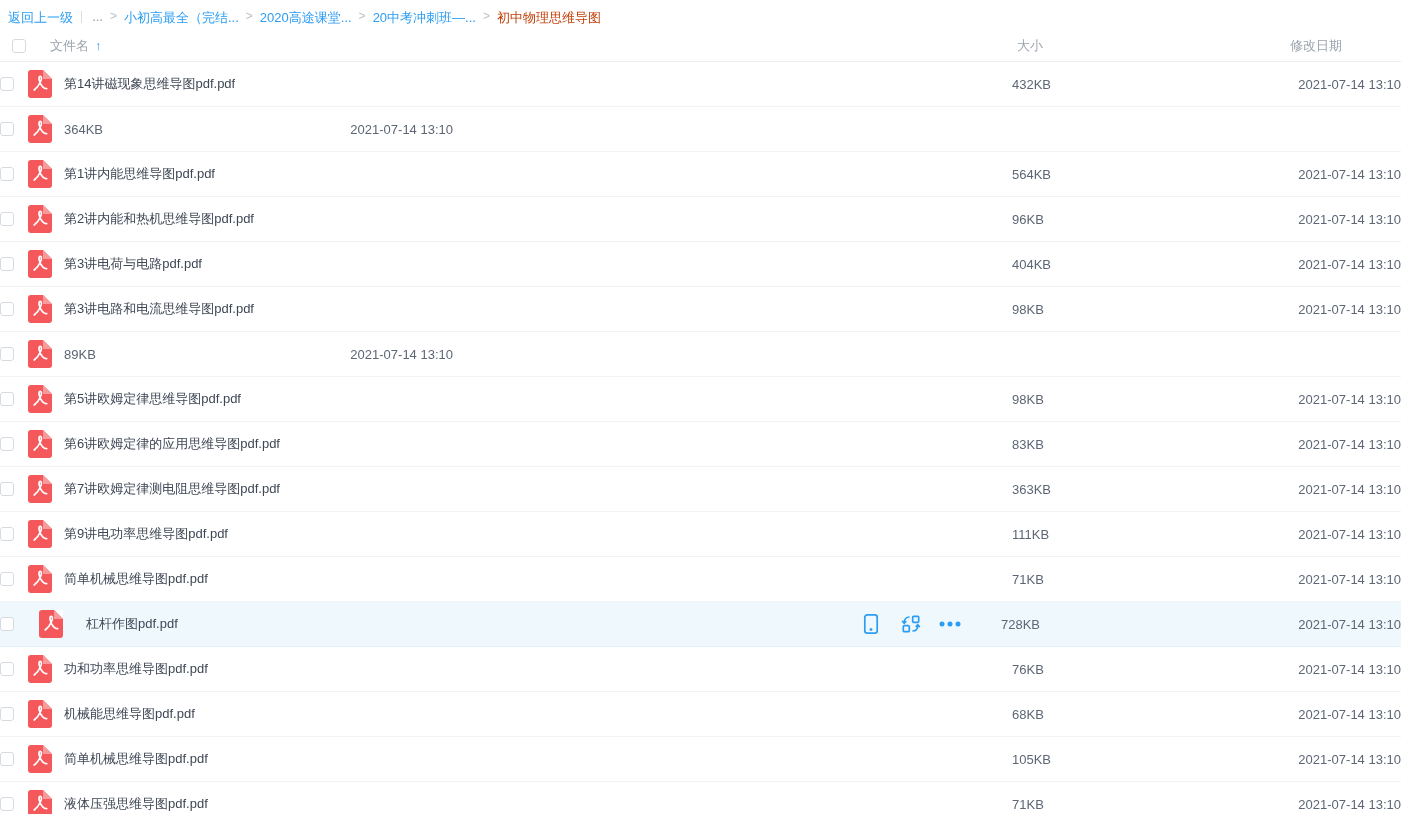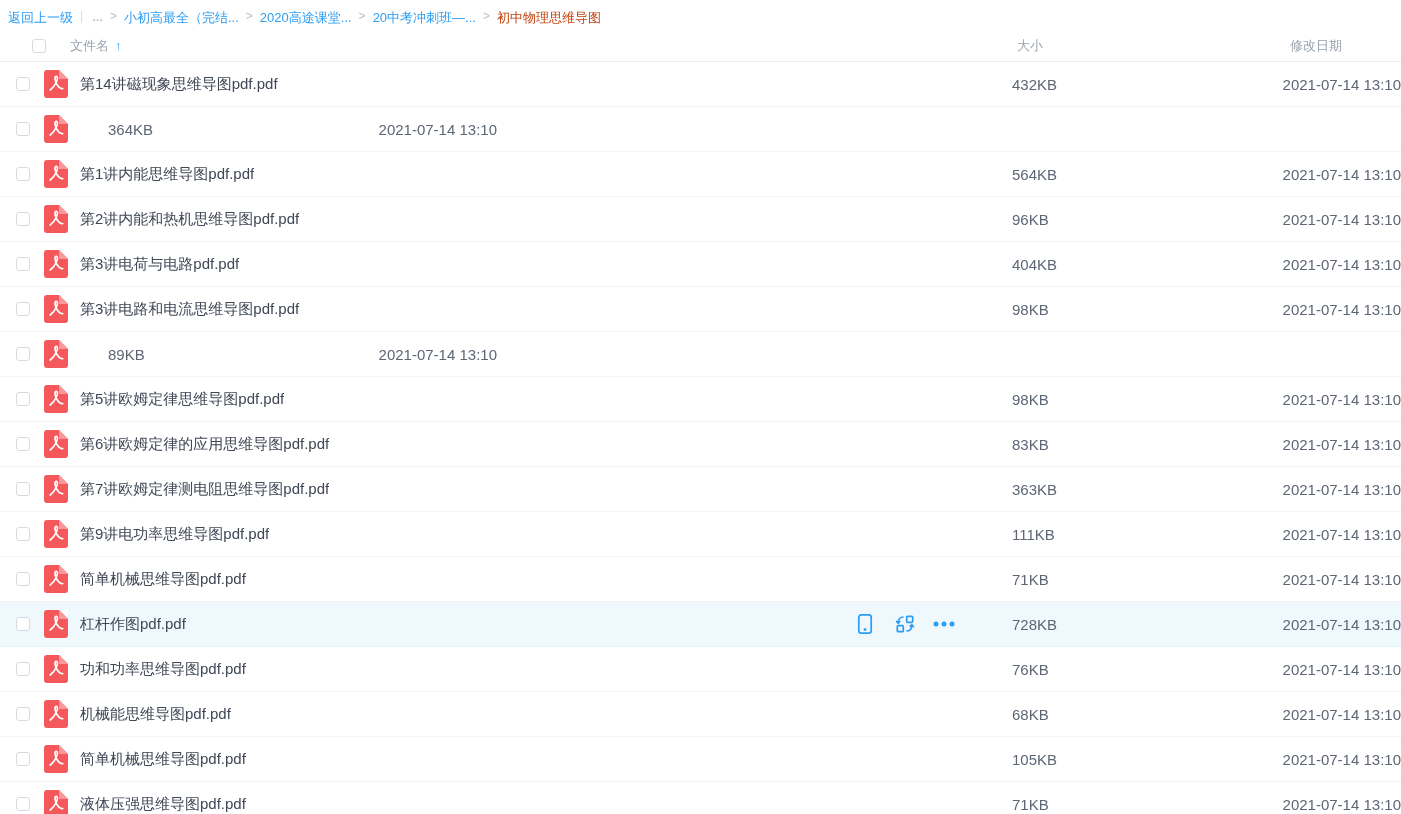--- a/index.html
+++ b/index.html
@@ -8,42 +8,42 @@
   
   .breadcrumb { height:30px; padding:9px 16px 0 8px; font-size:13px;
     display:flex; align-items:flex-start; white-space:nowrap; }
   .breadcrumb a { text-decoration:none; cursor:pointer; }
   .crumb-link { color:#2b9df3; }
   .crumb-bar { color:#d9dee5; margin:0 9px 0 7px; font-size:12px; }
   .crumb-ellipsis { color:#8f98a3; }
   .crumb-gt { color:#b7bfc9; margin:0 7px; font-size:12px; }
   .crumb-current { color:#c2410c; }
   
-  .thead { display:flex; align-items:center; height:32px; padding-left:32px;
+  .thead { display:flex; align-items:center; height:32px; padding-left:12px;
     border-bottom:1px solid #e9ecf0; font-size:13px; color:#9ba3ae; }
   .cell-check { width:28px; display:flex; align-items:center; flex:none; }
   .checkbox { width:14px; height:14px; border:1px solid #d6dbe1; border-radius:3px;
     background:#fff; display:inline-block; cursor:pointer; }
   .head-name { flex:1; display:flex; align-items:center; margin-left:10px; cursor:pointer; }
   .sort-arrow { color:#2b9df3; margin-left:6px; font-size:13px; font-weight:bold; }
   .head-size { width:266px; flex:none; padding-left:5px; cursor:pointer; }
   .head-date { width:123px; flex:none; padding-left:12px; cursor:pointer; }
   .rows { }
-  .row { display:flex; align-items:center; height:45px; padding-left:16px;
-    border-bottom:1px solid #f1f3f6; font-size:15px; }
-  .row.highlighted { background:#eff8fd; border-color:#e2f1fa; }
+  .row { display:flex; align-items:center; height:45px; padding-left:0;
+    border-bottom:1px solid #f1f3f6; font-size:13px; }
+  .row.highlighted { background:#eff8fd; border-color:#e2f1fa;gap:11px; }
   .cell-icon { width:36px; flex:none; display:flex; align-items:center; }
   .cell-name { flex:1; display:flex; align-items:center; min-width:0; }
   .file-name { color:#3f4755; cursor:pointer; white-space:nowrap; overflow:hidden; }
   .row-actions { margin-left:auto; margin-right:27px; display:none;
     align-items:center; gap:16px; }
   .row.highlighted .row-actions { display:flex; }
   .action-btn { width:24px; height:24px; display:flex; align-items:center;
     justify-content:center; cursor:pointer; }
-  .cell-size { width:266px; flex:none; color:#5d6675;margin-left:28px; }
+  .cell-size { width:266px; flex:none; color:#5d6675; }
   .cell-date { width:123px; flex:none; color:#5d6675;text-align:right; }
   .pdf-badge { width:24px; height:28px; display:block; }
 </style>
 </head>
 <body>
 
 <div class="breadcrumb">
   <a class="crumb-link">返回上一级</a>
   <span class="crumb-bar">|</span>
   <span class="crumb-ellipsis">...</span>

